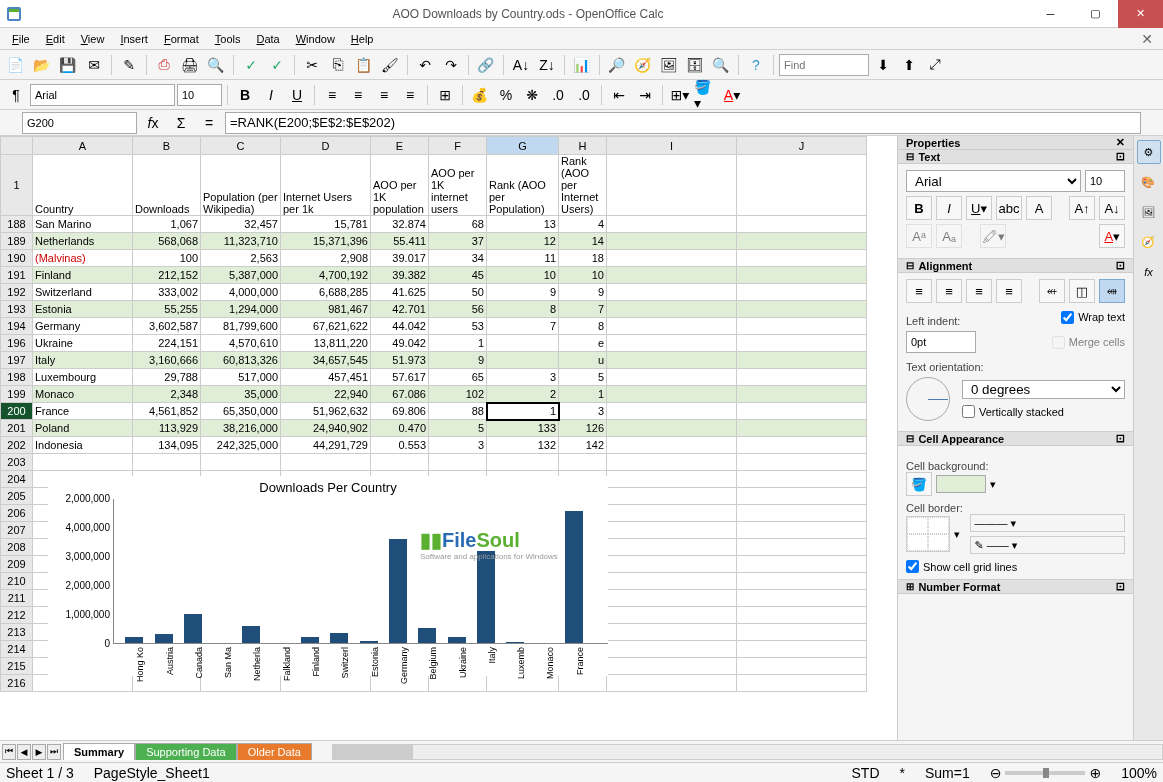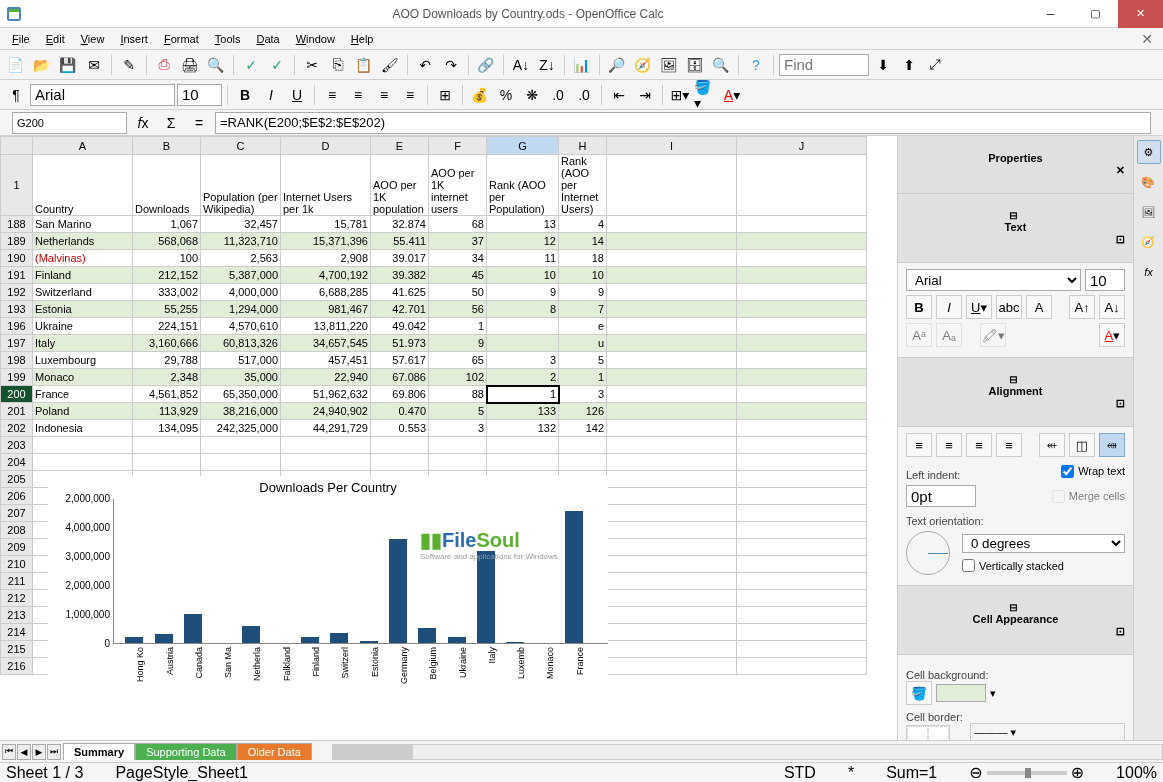--- a/index.html
+++ b/index.html
@@ -16,28 +16,28 @@
 
 .menu-bar { height: 22px; background: #f5f5f5; border-bottom: 1px solid #d0d0d0; display: flex; align-items: center; padding: 0 4px; }
 .menu-bar .menu-item { padding: 2px 8px; cursor: pointer; }
 .menu-bar .menu-item u { text-decoration: underline; }
 .menu-bar .close-doc { margin-left: auto; padding: 2px 6px; cursor: pointer; font-size: 14px; color: #666; }
 
 
 .toolbar { height: 30px; background: #f5f5f5; border-bottom: 1px solid #d0d0d0; display: flex; align-items: center; padding: 0 4px; gap: 2px; }
 .tb-btn { width: 24px; height: 24px; display: flex; align-items: center; justify-content: center; cursor: pointer; border-radius: 2px; font-size: 14px; }
 .tb-sep { width: 1px; height: 20px; background: #ccc; margin: 0 3px; }
-.tb-combo { height: 22px; border: 1px solid #aaa; background: #fff; font-size: 15px; padding: 0 4px; }
+.tb-combo { height: 22px; border: 1px solid #aaa; background: #fff; font-size: 11px; padding: 0 4px; }
 .font-combo { width: 145px; }
 .size-combo { width: 45px; }
 .find-combo { width: 90px; }
 .tb-svg { width: 16px; height: 16px; }
 
 
-.formula-bar { height: 26px; background: #f5f5f5; border-bottom: 1px solid #d0d0d0; display: flex; align-items: center; padding: 2px 12px; gap: 4px; }
+.formula-bar { height: 26px; background: #f5f5f5; border-bottom: 1px solid #d0d0d0; display: flex; align-items: center; padding: 2px 22px; gap: 4px; }
 .name-box { width: 115px; height: 22px; border: 1px solid #aaa; background: #fff; padding: 0 4px; font-size: 11px; }
 .formula-input { flex: 1; height: 22px; border: 1px solid #aaa; background: #fff; padding: 0 4px; font-size: 13px; }
 
 
 .main-area { display: flex; height: calc(100% - 28px - 22px - 30px - 30px - 26px - 22px - 20px); }
 .sheet-area { flex: 1; display: flex; flex-direction: column; overflow: hidden; position: relative; }
 .sidebar { width: 266px; border-left: 1px solid #ccc; background: #f5f5f5; display: flex; }
 .sidebar-content { flex: 1; overflow-y: auto; }
 .sidebar-tabs { width: 30px; background: #e8e8e8; border-left: 1px solid #ccc; display: flex; flex-direction: column; align-items: center; padding-top: 4px; gap: 6px; }
 .sidebar-tab { width: 24px; height: 24px; display: flex; align-items: center; justify-content: center; cursor: pointer; border-radius: 2px; }
@@ -75,28 +75,28 @@
 .tab-nav div { width: 14px; height: 16px; border: 1px solid #aaa; background: #eee; display: flex; align-items: center; justify-content: center; font-size: 9px; cursor: pointer; }
 .sheet-tab { padding: 2px 10px; font-size: 11px; border: 1px solid #aaa; border-bottom: none; cursor: pointer; position: relative; }
 .sheet-tab.active { background: #fff; font-weight: bold; }
 .sheet-tab.green { background: #4caf50; color: #fff; }
 .sheet-tab.orange { background: #e87a2e; color: #fff; }
 .hscroll { flex: 1; margin-left: 20px; }
 .hscroll-track { height: 16px; background: #eee; border: 1px solid #ccc; position: relative; }
 .hscroll-thumb { position: absolute; left: 0; width: 80px; height: 100%; background: #ccc; }
 
 
-.status-bar { height: 20px; background: #f5f5f5; border-top: 1px solid #ccc; display: flex; align-items: center; padding: 0 6px; font-size: 16px; gap: 32px; }
+.status-bar { height: 20px; background: #f5f5f5; border-top: 1px solid #ccc; display: flex; align-items: center; padding: 0 6px; font-size: 14px; gap: 20px; }
 .status-bar .spacer { flex: 1; }
 .zoom-slider { display: flex; align-items: center; gap: 4px; }
 .zoom-track { width: 80px; height: 4px; background: #ccc; position: relative; }
 .zoom-thumb { position: absolute; left: 38px; top: -3px; width: 6px; height: 10px; background: #888; }
 
 
-.panel-title { background: #e0e0e0; padding: 16px 8px; font-weight: bold; display: flex; align-items: center; border-bottom: 1px solid #ccc; flex-direction: column; }
+.panel-title { background: #e0e0e0; padding: 0 8px; font-weight: bold; display: flex; align-items: center; border-bottom: 1px solid #ccc; }
 .panel-title .exp { margin-right: 4px; font-size: 10px; }
 .panel-title .x { margin-left: auto; cursor: pointer; }
 .panel-body { padding: 6px 8px; border-bottom: 1px solid #ccc; }
 .panel-row { display: flex; align-items: center; gap: 4px; margin-bottom: 4px; flex-wrap: wrap; }
 .prop-btn { width: 26px; height: 24px; border: 1px solid #ccc; background: #f8f8f8; display: flex; align-items: center; justify-content: center; cursor: pointer; font-size: 13px; }
 .prop-btn.active { background: #c0d8f0; border-color: #7da8d0; }
 .prop-combo { flex: 1; height: 22px; border: 1px solid #aaa; background: #fff; padding: 0 4px; }
 .prop-label { font-size: 11px; color: #444; margin-top: 8px; }
 .check { display: flex; align-items: center; gap: 4px; }
 .check input { margin: 0; }
@@ -331,20 +331,33 @@
             <tr class="even">
               <th class="row-h ">193</th>
               <td class="col-A">Estonia</td>
               <td class="col-B num">55,255</td>
               <td class="col-C num">1,294,000</td>
               <td class="col-D num">981,467</td>
               <td class="col-E num">42.701</td>
               <td class="col-F num">56</td>
               <td class="col-G num">8</td>
               <td class="col-H num">7</td>
+              <td class="col-I num"></td>
+              <td class="col-J num"></td>
+            </tr>
+            <tr class="">
+              <th class="row-h ">194</th>
+              <td class="col-A">Germany</td>
+              <td class="col-B num">3,602,587</td>
+              <td class="col-C num">81,799,600</td>
+              <td class="col-D num">67,621,622</td>
+              <td class="col-E num">44.042</td>
+              <td class="col-F num">53</td>
+              <td class="col-G num">7</td>
+              <td class="col-H num">8</td>
               <td class="col-I num"></td>
               <td class="col-J num"></td>
             </tr>
             <tr class="">
               <th class="row-h ">196</th>
               <td class="col-A">Ukraine</td>
               <td class="col-B num">224,151</td>
               <td class="col-C num">4,570,610</td>
               <td class="col-D num">13,811,220</td>
               <td class="col-E num">49.042</td>

